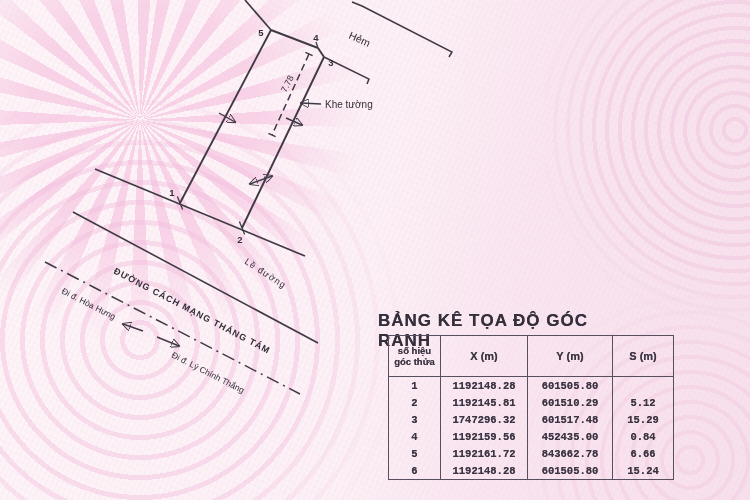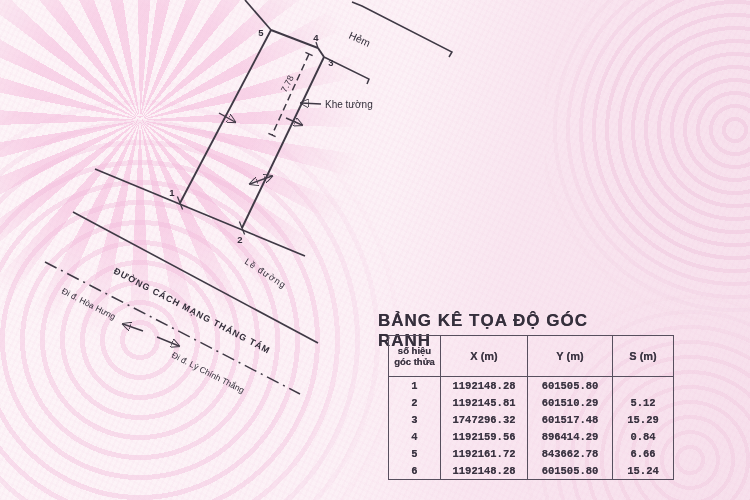--- a/index.html
+++ b/index.html
@@ -174,21 +174,21 @@
       </tr>
       <tr>
         <td>3</td>
         <td>1747296.32</td>
         <td>601517.48</td>
         <td>15.29</td>
       </tr>
       <tr>
         <td>4</td>
         <td>1192159.56</td>
-        <td>896414.29</td>
+        <td>452435.00</td>
         <td>0.84</td>
       </tr>
       <tr>
         <td>5</td>
         <td>1192161.72</td>
         <td>843662.78</td>
         <td>6.66</td>
       </tr>
       <tr>
         <td>6</td>

